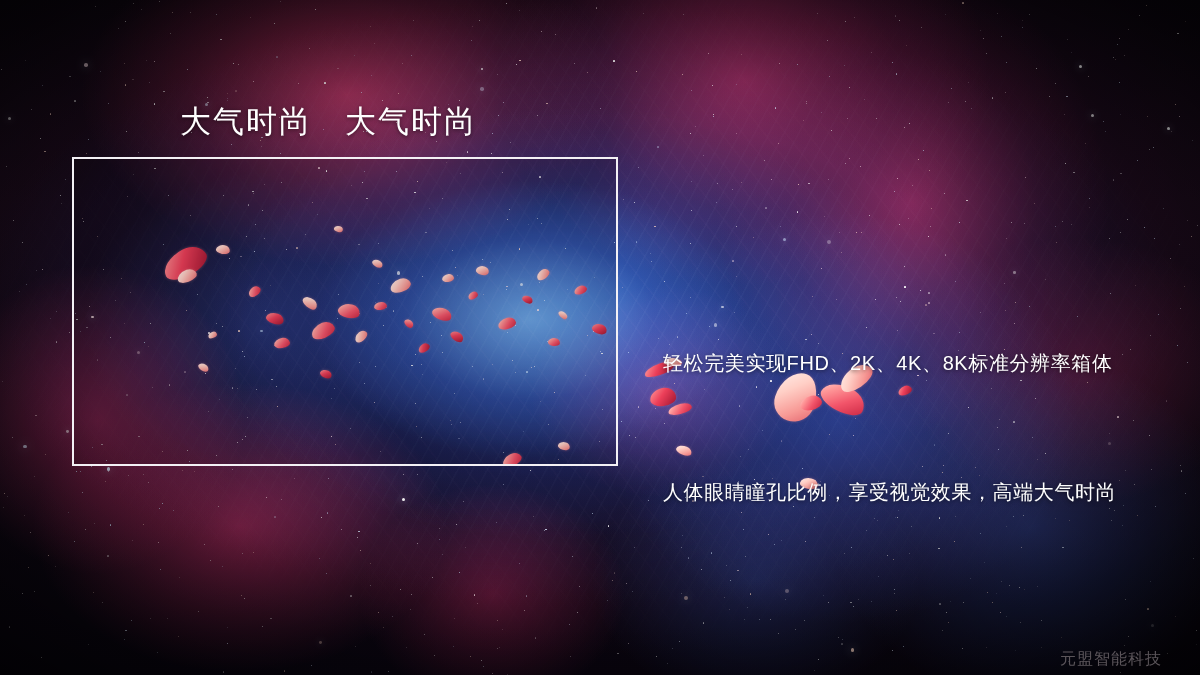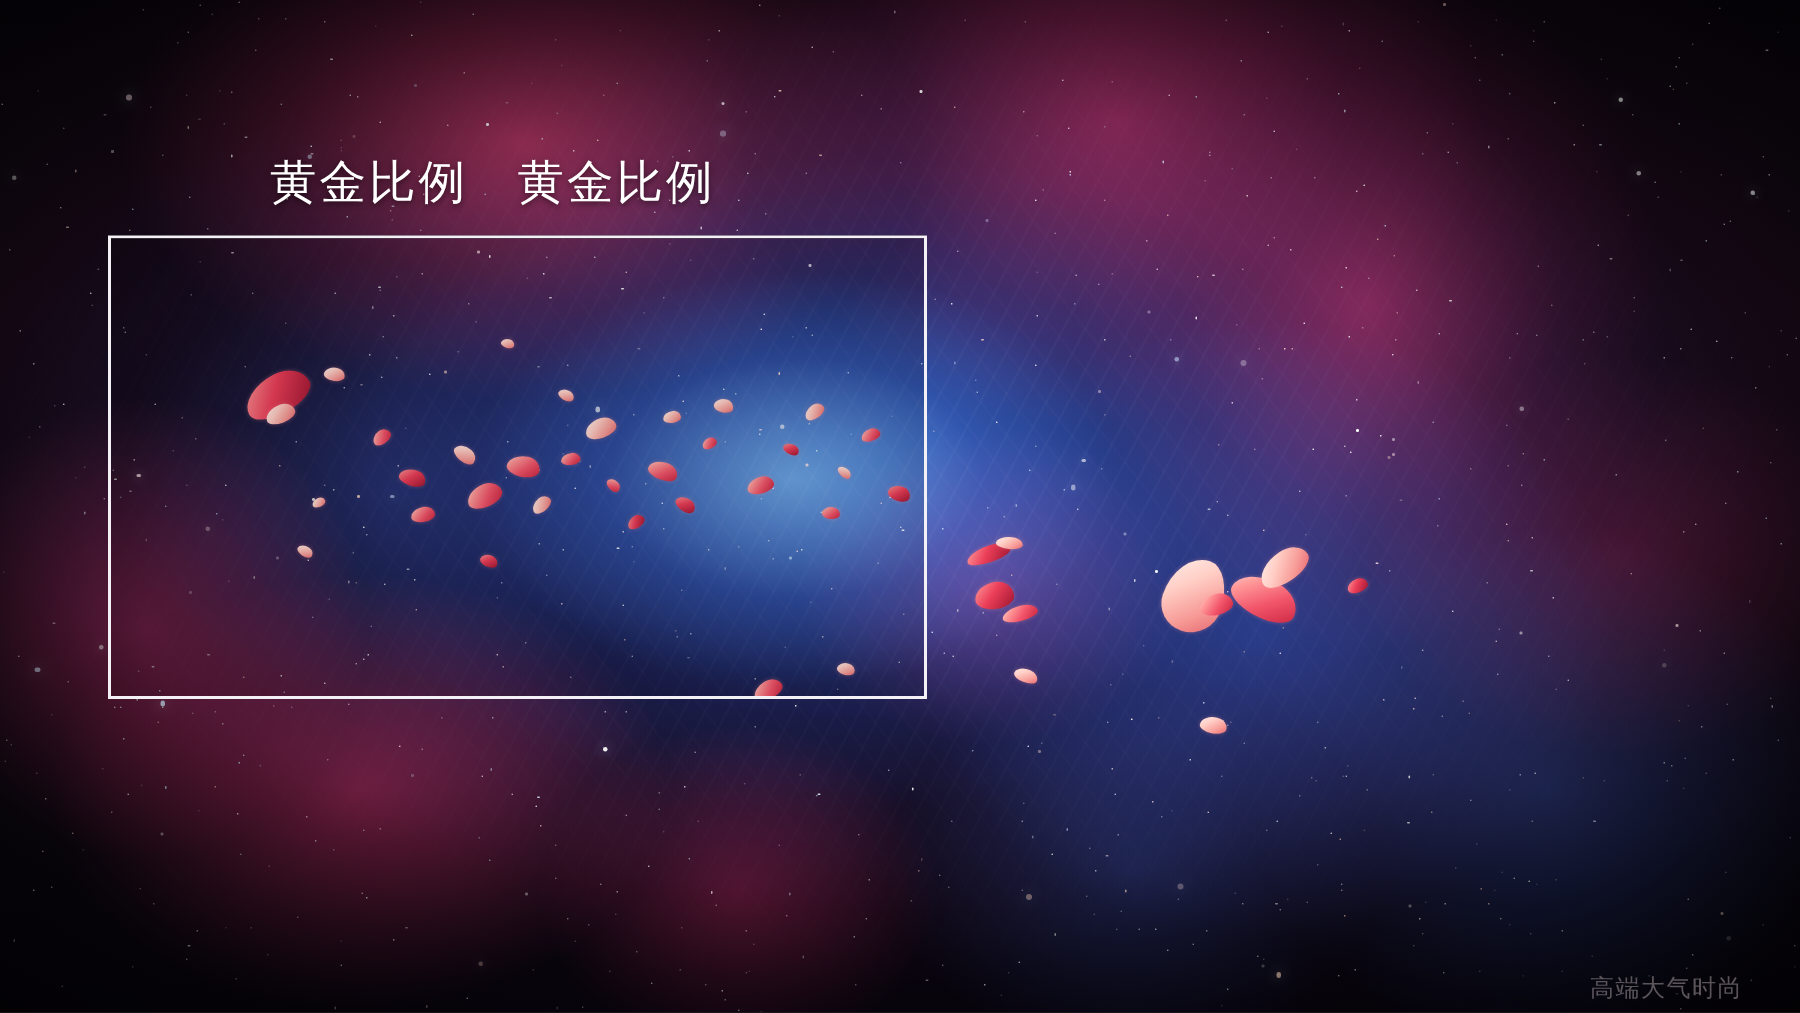--- a/index.html
+++ b/index.html
@@ -1280,20 +1280,22 @@
           <span class="petal" style="left:428px;top:295px;width:20px;height:12px;transform:rotate(-26deg)"></span>
           <span class="petal pale" style="left:484px;top:283px;width:12px;height:8px;transform:rotate(16deg)"></span>
           <span class="petal pale" style="left:260px;top:67px;width:9px;height:6px;transform:rotate(18deg)"></span>
           <span class="petal pale" style="left:134px;top:173px;width:9px;height:6px;transform:rotate(-22deg)"></span>
           <span class="petal pale" style="left:124px;top:205px;width:11px;height:7px;transform:rotate(34deg)"></span>
         </div>
       <div class="panel-shade"></div>
     </div>
   </div>
 
-  <div id="title">黄金比例　黄金比例</div>
+  <div id="title">大气时尚　大气时尚</div>
 
   <div id="body">
+    <span class="line">轻松完美实现FHD、2K、4K、8K标准分辨率箱体</span>
+    <span class="line">人体眼睛瞳孔比例，享受视觉效果，高端大气时尚</span>
   </div>
 
-  <div id="watermark">高端大气时尚</div>
+  <div id="watermark">元盟智能科技</div>
 
 </div>
 
 </body></html>

